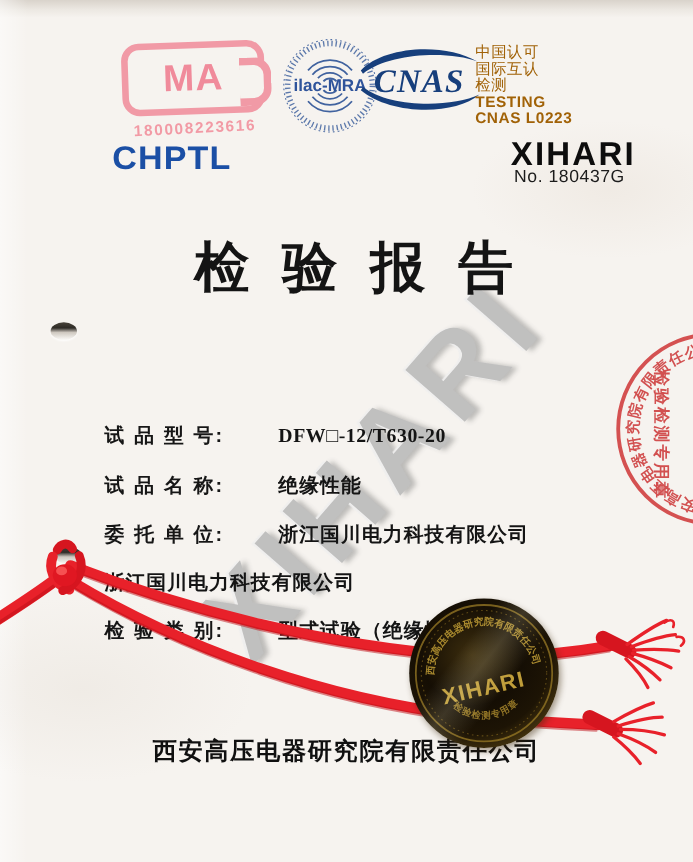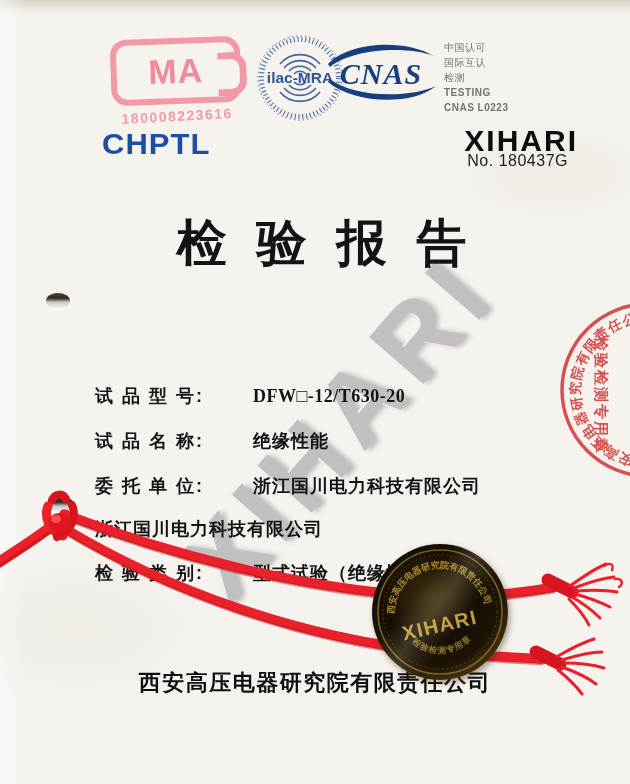--- a/index.html
+++ b/index.html
@@ -27,22 +27,22 @@
     border:6px solid #f19aa6; border-radius:16px;
     display:flex; align-items:center; justify-content:center;}
   .cma-box .ma{ font-size:34px; font-weight:800; color:#f08b9b; letter-spacing:1px; line-height:1;}
   .cma-c{ position:absolute; right:-12px; top:10px; width:22px; height:30px;
     border:7px solid #f19aa6; border-left:none; border-radius:0 16px 16px 0;
     background:#f6f3ef;}
   .cma-num{ margin-top:4px; font-size:14px; color:#f29aa5; letter-spacing:1.5px; font-weight:600; transform:rotate(-1deg);}
 
   .ilac{ position:absolute; left:252px; top:30px; z-index:3;}
   .cnas-logo{ position:absolute; left:320px; top:40px; z-index:3;}
-  .accred{ position:absolute; left:444px; top:40px; z-index:3; color:#737373;
-    font-size:10px; line-height:15px; letter-spacing:.5px;}
+  .accred{ position:absolute; left:432px; top:40px; z-index:3; color:#a16207;
+    font-size:14px; line-height:15px; letter-spacing:.5px;}
   .accred .b{ font-weight:700; }
 
   .chptl{ position:absolute; left:102px; top:126px; z-index:3;
     font-size:31px; font-weight:800; color:#1b4fa5; letter-spacing:1px; transform:scaleY(.96);}
   .xihari-wordmark{ position:absolute; right:52px; top:124px; z-index:3;
     font-size:30px; font-weight:800; color:#0d0d0d; letter-spacing:2px;}
   .report-no{ position:absolute; right:62px; top:152px; z-index:3;
     font-size:16px; color:#1c1c1c; letter-spacing:.5px;}
 
   

